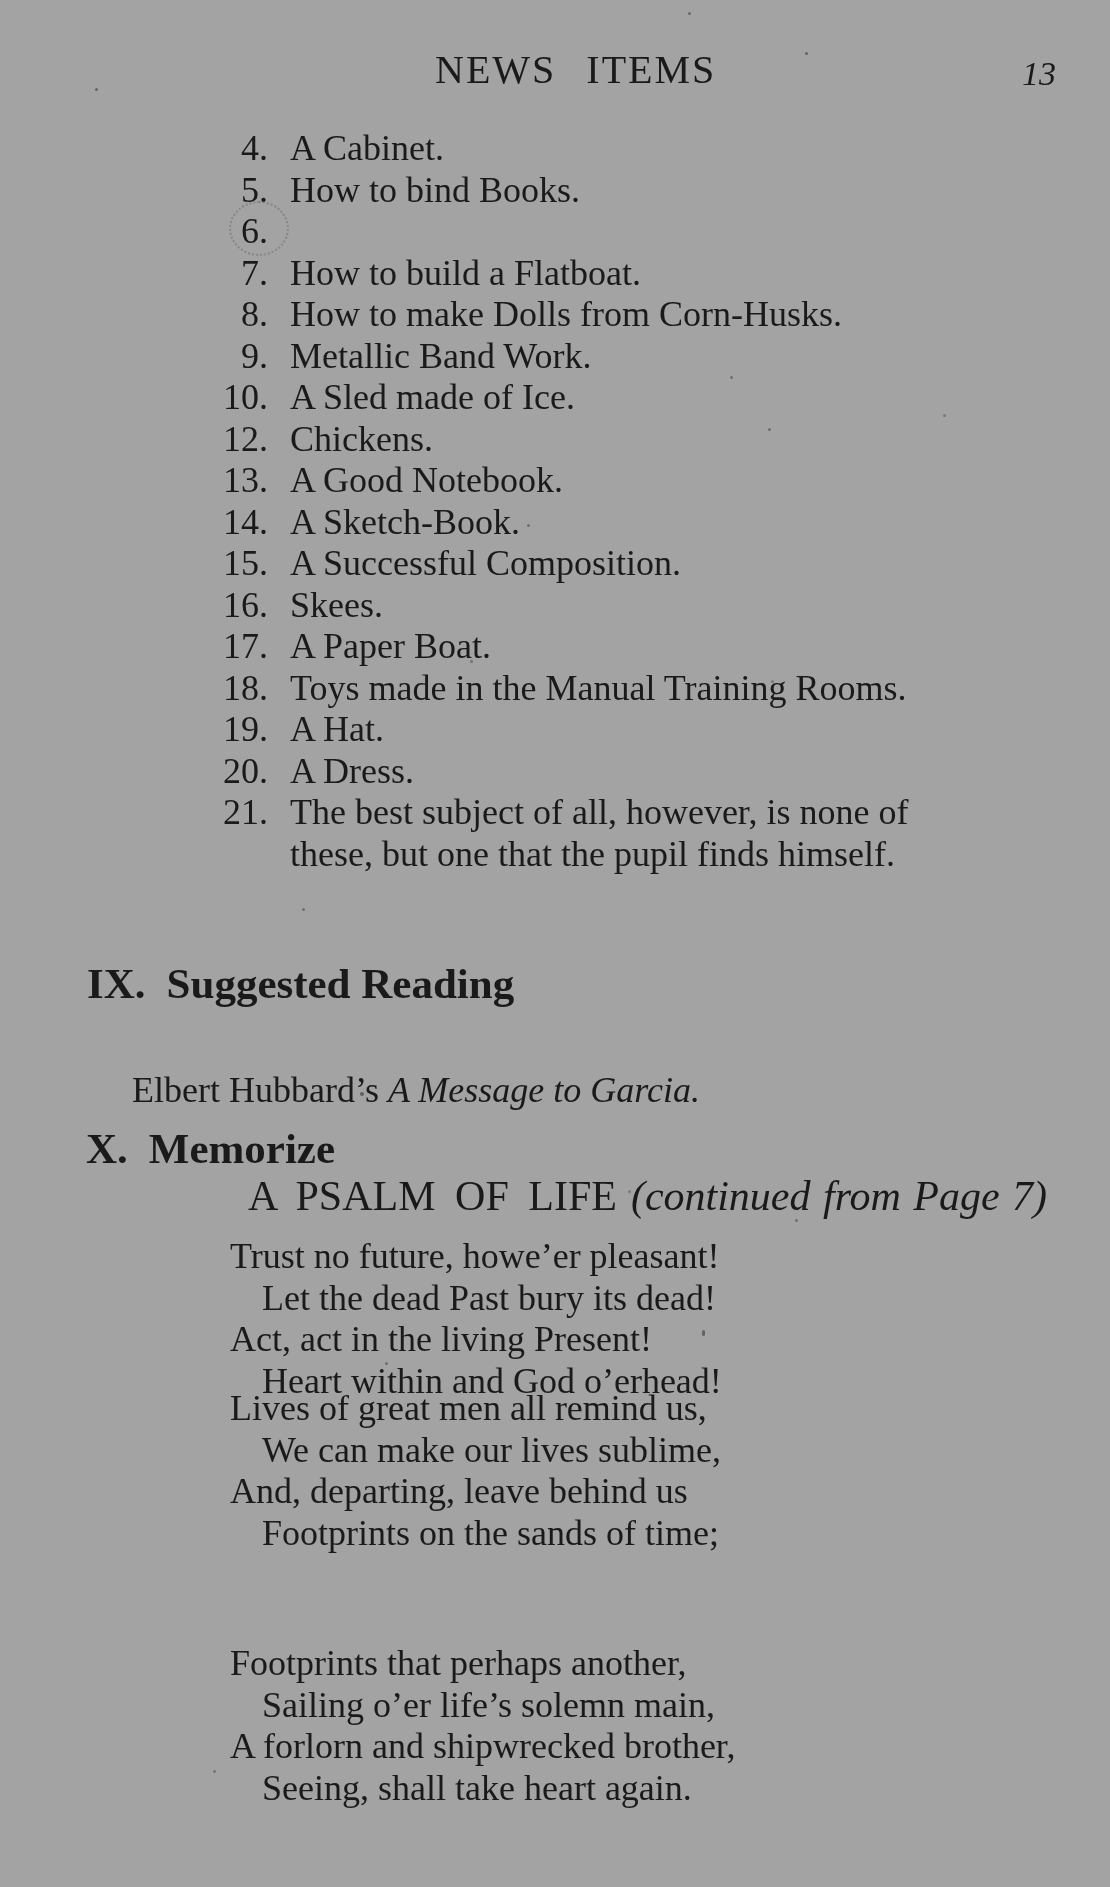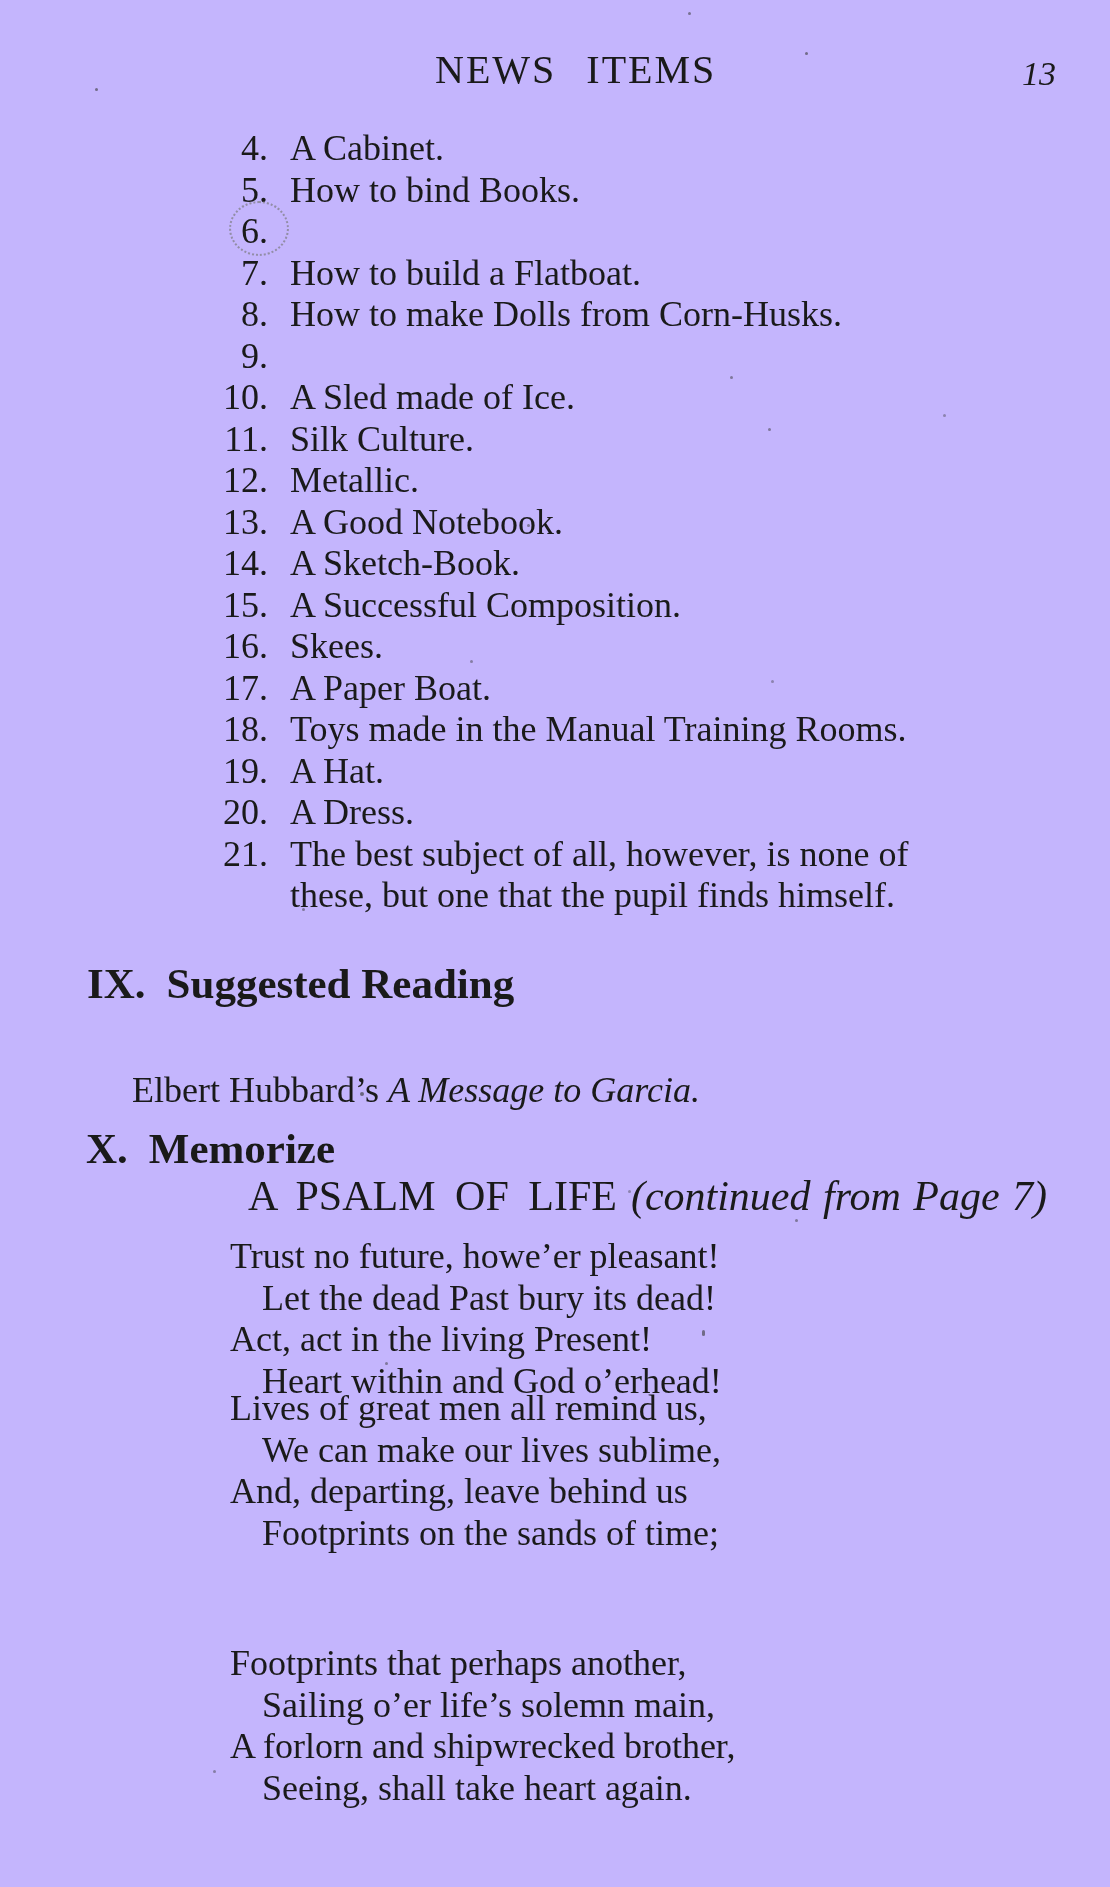--- a/index.html
+++ b/index.html
@@ -1,19 +1,19 @@
 <!DOCTYPE html>
 <html><head>
 <meta charset="utf-8">
 <style>
   html,body{margin:0;padding:0;background:#e8e8e8;}
   .page{
     position:relative;
     width:1110px;height:1887px;
-    background:#c4b5fd;
+    background:#a3a3a3;
     font-family:"Liberation Serif","DejaVu Serif",serif;
     color:#1a1a1a;
     overflow:hidden;
     margin:0 auto;
   }
   
   .running-head{
     position:absolute;left:435px;top:48px;
     font-size:40px;line-height:44px;
     letter-spacing:2px;word-spacing:18px;
@@ -84,32 +84,29 @@
     <div class="row">
         <span class="num">7.</span>
         <span class="txt">How to build a Flatboat.</span>
       </div>
     <div class="row">
         <span class="num">8.</span>
         <span class="txt">How to make Dolls from Corn-Husks.</span>
       </div>
     <div class="row">
         <span class="num">9.</span>
+        <span class="txt">Metallic Band Work.</span>
       </div>
     <div class="row">
         <span class="num">10.</span>
         <span class="txt">A Sled made of Ice.</span>
       </div>
     <div class="row">
-        <span class="num">11.</span>
-        <span class="txt">Silk Culture.</span>
-      </div>
-    <div class="row">
         <span class="num">12.</span>
-        <span class="txt">Metallic.</span>
+        <span class="txt">Chickens.</span>
       </div>
     <div class="row">
         <span class="num">13.</span>
         <span class="txt">A Good Notebook.</span>
       </div>
     <div class="row">
         <span class="num">14.</span>
         <span class="txt">A Sketch-Book.</span>
       </div>
     <div class="row">

